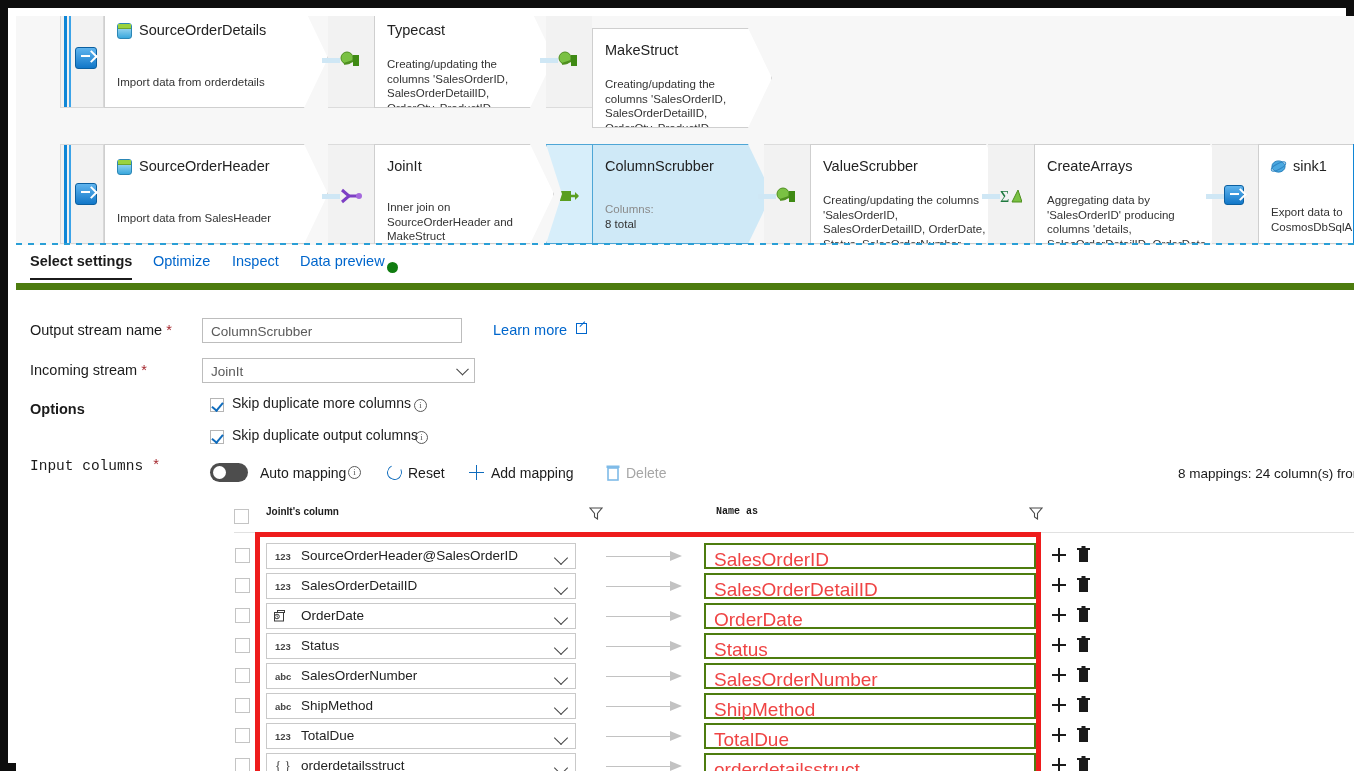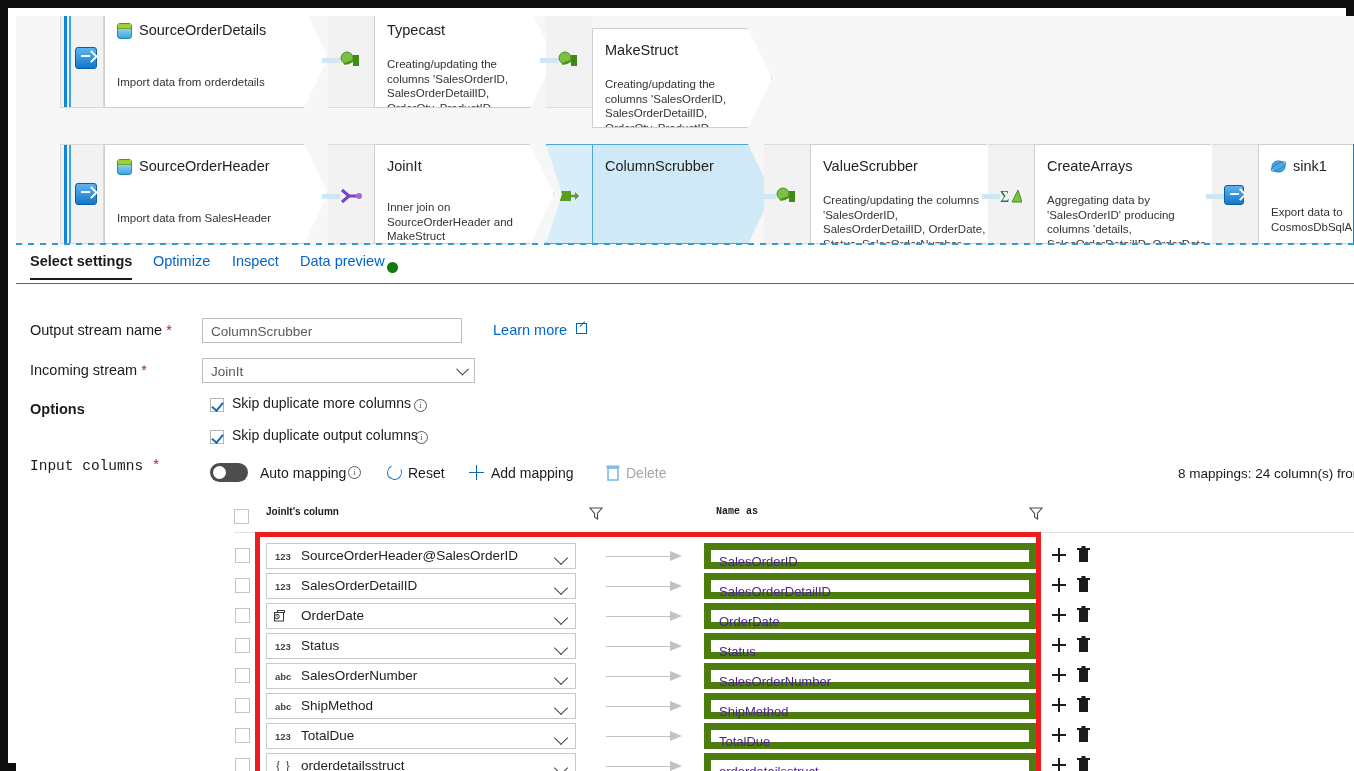--- a/index.html
+++ b/index.html
@@ -147,21 +147,21 @@
   }
   .tr-ico {
     position: absolute; left: 12px; top: 42px;
     width: 22px; height: 18px;
   }
 
   
   .tabstrip {
     position: absolute; left: 0; top: 231px;
     width: 1338px; height: 36px;
-    border-bottom: 1px solid #4d7c0f;
+    border-bottom: 7px solid #4d7c0f;
   }
   .tab {
     position: absolute; top: 6px;
     font-size: 14.5px;
     color: #0066cc;
     cursor: pointer;
     padding-bottom: 9px;
   }
   .tab.active {
     color: #1b1b1b;
@@ -313,22 +313,22 @@
   }
   .arrow .shaft{position:absolute;left:0;top:0.5px;width:66px;height:1.4px;background:#c2c2c2;}
   .arrow .head{
     position:absolute;left:64px;top:-4.5px;width:0;height:0;
     border-left:12px solid #c2c2c2;
     border-top:5px solid transparent;
     border-bottom:5px solid transparent;
   }
   .dstbox {
     position:absolute; left:688px; top:2px; width:332px; height:26px;
-    box-sizing:border-box; border:7px solid #4d7c0f; background:#fff;
-    font-size:13px; color:#4c1d95; padding:4px 8px;
+    box-sizing:border-box; border:2px solid #4d7c0f; background:#fff;
+    font-size:19px; color:#ef4444; padding:4px 8px;
   }
   .rowplus {
     position:absolute; left:1036px; top:7px; width:14px;height:14px;
   }
   .rowplus::before{content:"";position:absolute;left:0;top:6px;width:14px;height:1.7px;background:#1b1b1b;}
   .rowplus::after{content:"";position:absolute;top:0;left:6px;height:14px;width:1.7px;background:#1b1b1b;}
   .trash {
     position:absolute; left:1061px; top:5px; width:13px;height:17px;
   }
 
@@ -431,20 +431,24 @@
         <div class="wire"></div>
         <svg class="tr-ico" viewBox="0 0 22 18">
           <rect x="1" y="4" width="11" height="10" fill="#5a9e20"></rect>
           <path d="M11 9 L19 9" stroke="#5a9e20" stroke-width="2.5"></path>
           <path d="M16 5 L20 9 L16 13 Z" fill="#5a9e20"></path>
         </svg>
       </div>
 
       <div class="node sel" style="left:532px; width:180px;">
         <div class="node-title">ColumnScrubber</div>
+        <div class="node-sub" style="top:57px;width:152px;">
+          <span class="light">Columns:</span>
+          <span>8 total</span>
+        </div>
         <div class="plus">+</div>
       </div>
 
       <div class="conn" style="left:704px;">
         <div class="wire"></div>
         <svg class="tr-ico" viewBox="0 0 22 18">
           <circle cx="7" cy="7" r="6" fill="#7ac143" stroke="#4e8f1f"></circle>
           <rect x="13" y="4" width="6" height="11" fill="#3f8a14"></rect>
           <path d="M4 13 L13 10" stroke="#4e8f1f" stroke-width="2" fill="none"></path>
         </svg>

